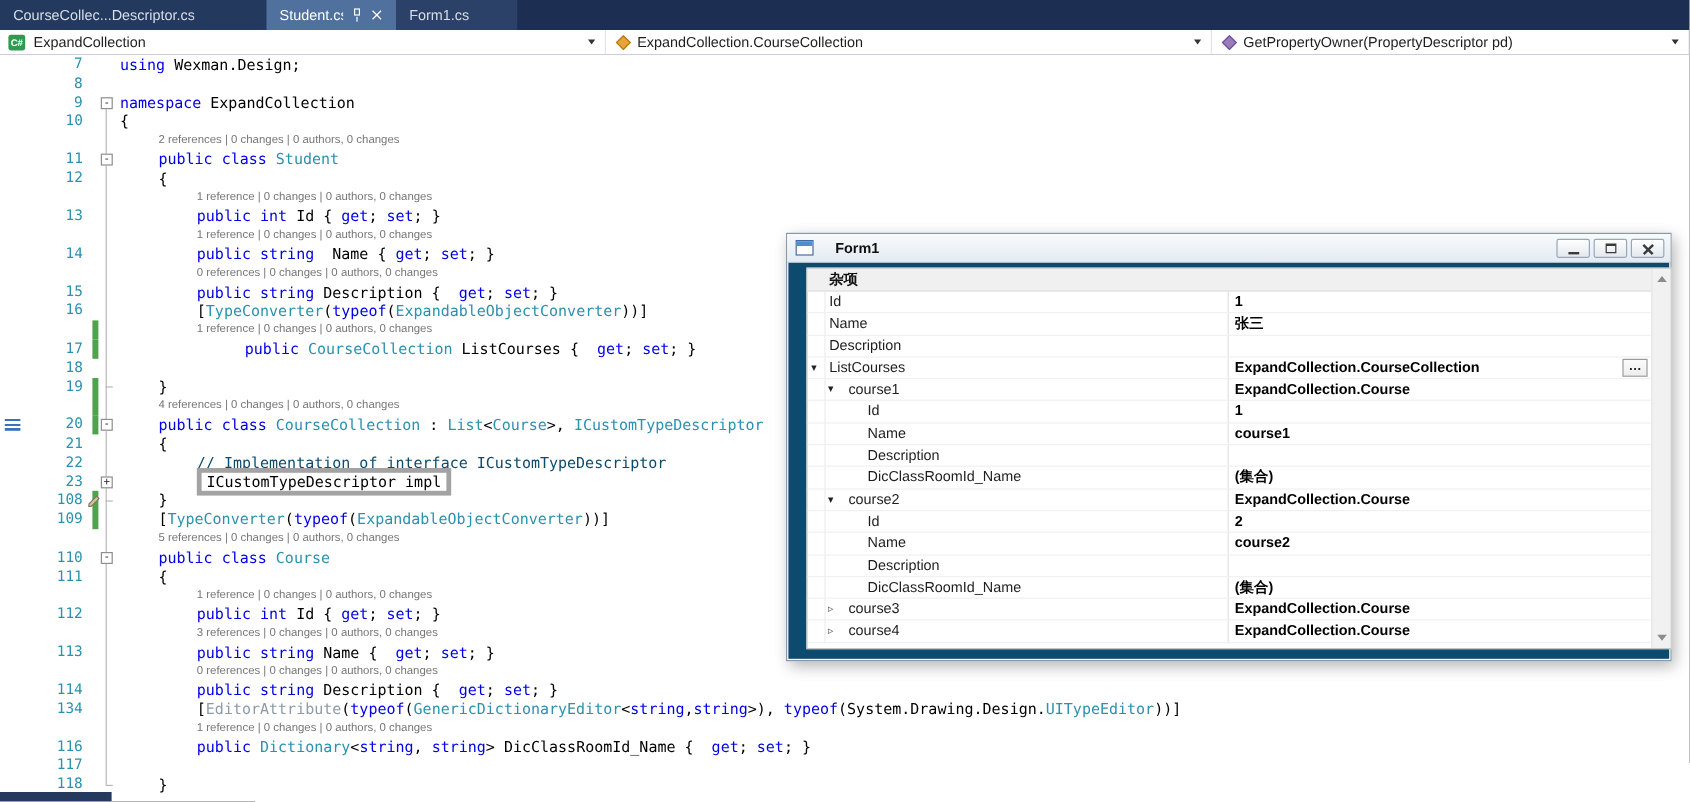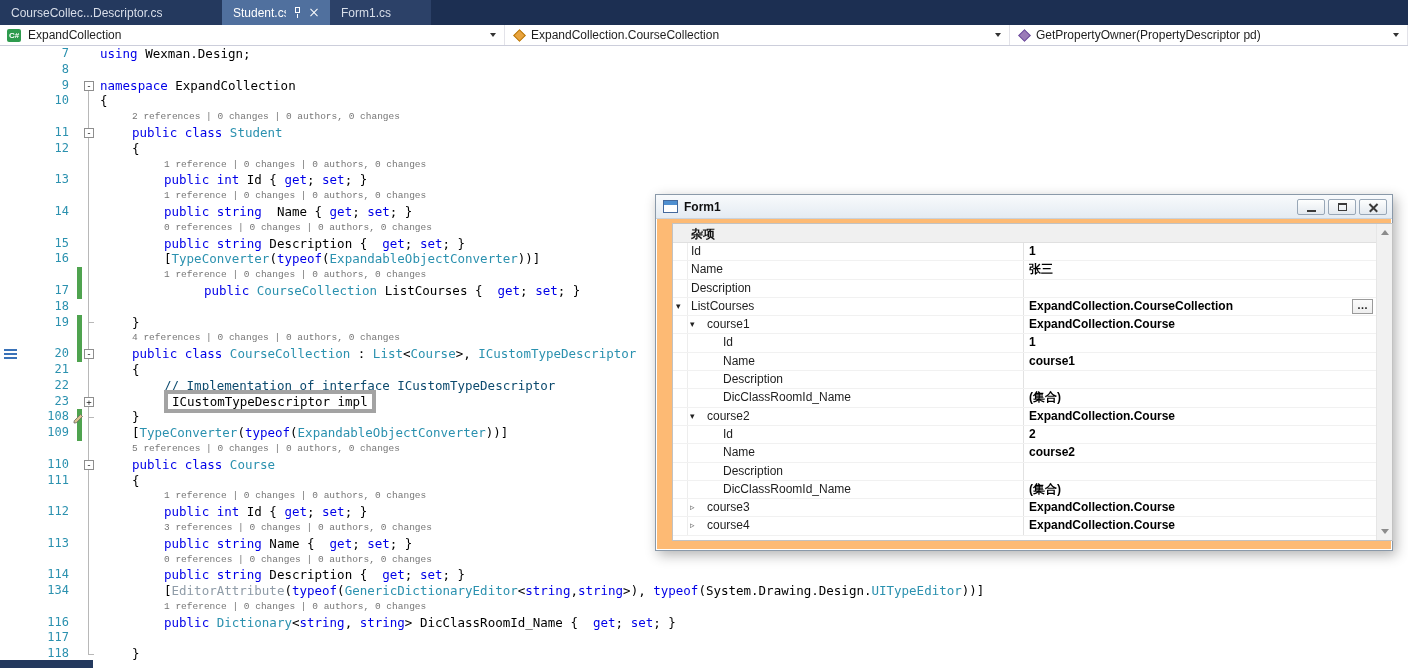--- a/index.html
+++ b/index.html
@@ -35,21 +35,21 @@
   .ic-class { width:9px; height:9px; background:#E8A33D; border:1px solid #B9790E; transform:rotate(45deg); margin-left:10px; }
   .ic-method { width:9px; height:9px; background:#9B7BB8; border:1px solid #6E4E9E; transform:rotate(45deg); margin-left:10px; }
 
   
   .editor { position:absolute; left:0; top:46px; width:1408px; height:622px; background:#fff; }
   .erow { position:relative; height:15.8px; }
   .lnum { position:absolute; left:26px; width:43px; text-align:right; color:#2B91AF;
           font-family:"DejaVu Sans Mono", monospace; font-size:12px; line-height:15.8px; }
   .ccontent { position:absolute; top:0; font-family:"DejaVu Sans Mono", monospace; font-size:12.5px;
               line-height:15.8px; white-space:pre; color:#000; }
-  .ccontent.lens { font-family:Liberation Mono, monospace; font-size:9.5px; color:#767676; }
+  .ccontent.lens { font-family:Liberation Sans, sans-serif; font-size:9.5px; color:#767676; }
   .s-k { color:#0000E8; } .s-t { color:#2B91AF; } .s-c { color:#0c4a6e; } .s-p { color:#000; } .s-g { color:#8F9CA8; }
   .greenbar { position:absolute; left:77px; top:0; width:5px; height:100%; background:#4FA34F; }
   .obox { position:absolute; left:84px; top:3px; width:10px; height:10px; border:1px solid #8E8E8E;
           background:#fff; font:9px/8px "DejaVu Sans Mono", monospace; text-align:center; color:#222; }
   .cbox { border:4px solid #a3a3a3; padding:0 4px; }
   .oline { position:absolute; left:88px; top:44px; width:1px; height:564px; background:#B8B8B8; }
   .otick { position:absolute; left:88px; width:6px; height:1px; background:#B8B8B8; }
   .ot1 { top:276px; } .ot2 { top:371px; } .ot3 { top:608px; }
   .mglyph { position:absolute; left:4px; top:3px; width:13px; height:10px;
             background:repeating-linear-gradient(to bottom,#3A72B8 0,#3A72B8 2px,transparent 2px,transparent 4px); }
@@ -57,29 +57,29 @@
   .status-corner { position:absolute; left:0; top:660px; width:93px; height:8px; background:#24395E; }
 
   
   .form-window { position:absolute; left:655px; top:194px; width:738px; height:357px; background:#fff;
                  border:1px solid #8A99A9; box-shadow:3px 4px 12px rgba(0,0,0,0.30); }
   .ftitle { position:absolute; left:0; top:0; width:100%; height:24px;
             background:linear-gradient(#F8FAFC,#E4EBF2); border-bottom:1px solid #C9D2DC;
             display:flex; align-items:center; }
   .ficon { width:15px; height:13px; border:1px solid #44699C; background:#fff; margin-left:7px; position:relative; flex:0 0 auto; }
   .ficon::before { content:""; position:absolute; left:0; top:0; width:100%; height:4px; background:#4E8FD0; }
-  .fname { font-size:12px; font-weight:bold; color:#101010; margin-left:6px; }
+  .fname { font-size:12px; font-weight:bold; color:#101010; margin-left:18px; }
   .wbtns { position:absolute; right:5px; top:4px; display:flex; gap:3px; }
   .wb { width:28px; height:16px; border:1px solid #98A7B7; border-radius:2px;
         background:linear-gradient(#FDFEFE,#E4E9EF); position:relative; }
   .g-min { position:absolute; left:9px; top:10px; width:9px; height:2px; background:#3A3A3A; }
   .g-max { position:absolute; left:9px; top:3px; width:9px; height:8px; border:1px solid #3A3A3A; border-top-width:2px; }
   .gx1,.gx2 { position:absolute; left:8px; top:7px; width:11px; height:1.5px; background:#3A3A3A; }
   .gx1 { transform:rotate(45deg); } .gx2 { transform:rotate(-45deg); }
-  .fclient { position:absolute; left:1px; top:24px; right:1px; bottom:1px; background:#fdba74;padding-left:25px; }
+  .fclient { position:absolute; left:1px; top:24px; right:1px; bottom:1px; background:#0c4a6e;padding-left:25px; }
 
   
   .pgrid { position:absolute; left:15px; top:4px; width:721px; height:318px; border:1px solid #C2C2C2; background:#fff; }
   .pgcat { position:absolute; left:0; top:0; right:16px; height:19px; background:#F0F0F0; border-bottom:1px solid #E0E0E0; }
   .pgcattext { font-size:12px; font-weight:bold; color:#111; margin-left:18px; line-height:19px; display:inline-block; }
   .pgrows { position:absolute; left:0; top:19px; right:16px; bottom:0; }
   .vl { position:absolute; top:0; height:293px; width:1px; background:#EDEDED; }
   .vl1 { left:14px; } .vl2 { left:350px; background:#E2E2E2; }
   .pgrow { position:relative; height:18.3px; border-bottom:1px solid #F1F1F1; }
   .pgname { position:absolute; top:0; font-size:12px; color:#1E1E1E; line-height:17.5px; white-space:nowrap; }

